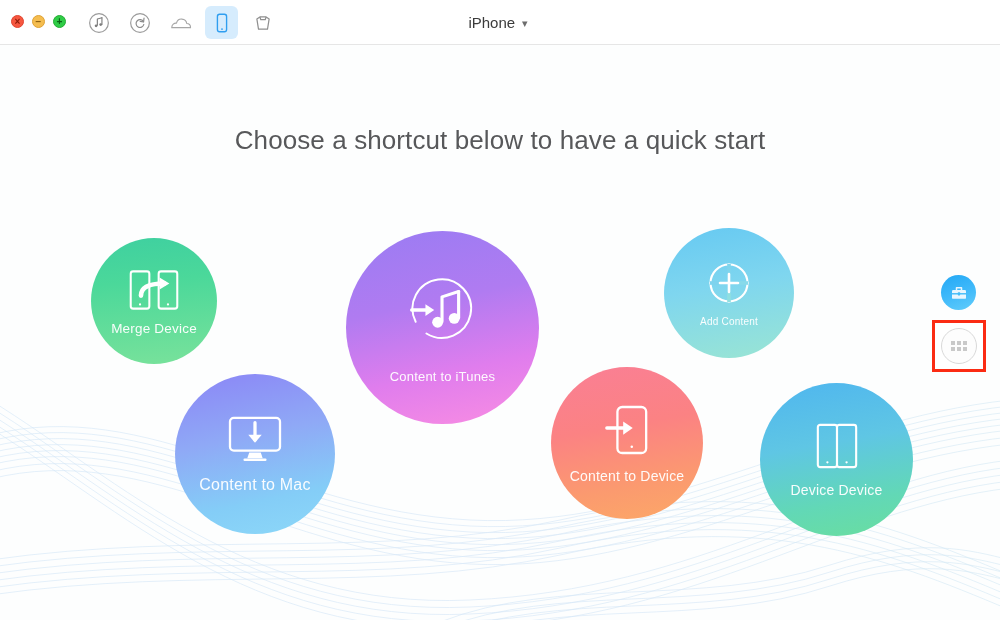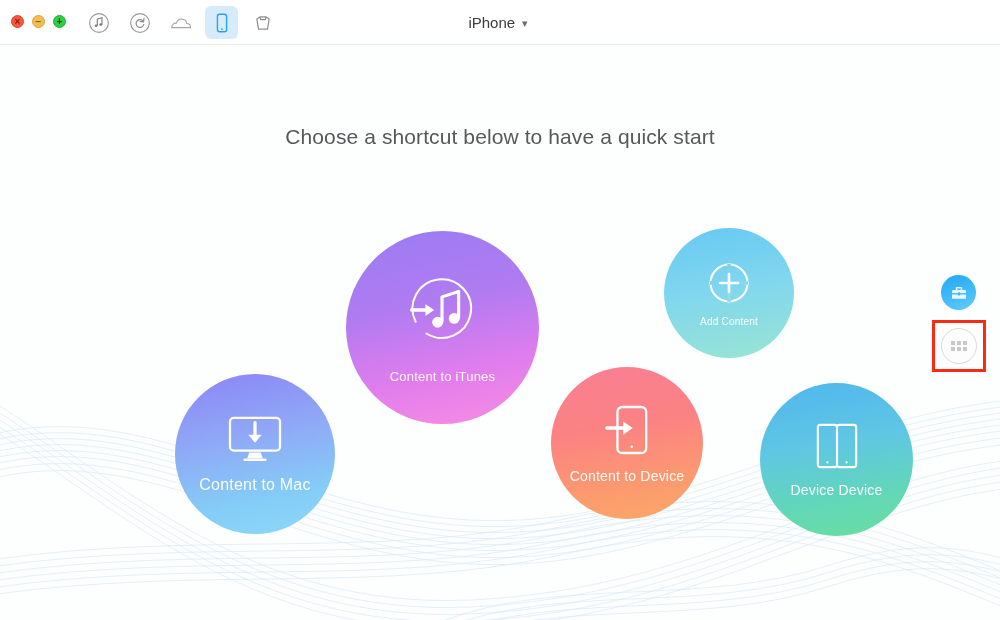--- a/index.html
+++ b/index.html
@@ -86,21 +86,21 @@
     color: #6d6d6d;
     transform: translateY(1px);
   }
 
   
   .headline {
     position: absolute;
     top: 125px; left: 0;
     width: 1000px;
     text-align: center;
-    font-size: 21px;
+    font-size: 26px;
     color: #57585a;
     font-weight: 400;
     letter-spacing: .1px;
     z-index: 12;
   }
 
   
   .waves {
     position: absolute;
     left: 0; bottom: 0;
@@ -319,20 +319,33 @@
     </div>
 
     <div class="win-title">
       <span>iPhone</span>
       <span class="chev">▾</span>
     </div>
   </div>
 
   <div class="headline">Choose a shortcut below to have a quick start</div>
 
+  <div class="bubble" id="b-merge">
+    <div class="glyph">
+      <svg width="54" height="46" viewBox="0 0 58 48">
+        <rect x="4" y="4" width="20" height="40" rx="2.6" ry="2.6" fill="none" stroke="#ffffff" stroke-width="2.2"></rect>
+        <rect x="34" y="4" width="20" height="40" rx="2.6" ry="2.6" fill="none" stroke="#ffffff" stroke-width="2.2"></rect>
+        <circle cx="14" cy="39.5" r="1.2" fill="#ffffff"></circle>
+        <circle cx="44" cy="39.5" r="1.2" fill="#ffffff"></circle>
+        <path d="M15 30 C15 20 26 17 40 17" fill="none" stroke="#ffffff" stroke-width="5" stroke-linecap="round"></path>
+        <path d="M35 10.5 L45.5 17 L35 23.5 Z" fill="#ffffff"></path>
+      </svg>
+    </div>
+    <div class="blabel">Merge Device</div>
+  </div>
 
   <div class="bubble" id="b-itunes">
     <div class="glyph">
       <svg width="82" height="82" viewBox="0 0 84 84">
         <path d="M14 52 A30 30 0 1 1 25 64" fill="none" stroke="#ffffff" stroke-width="2" stroke-linecap="round"></path>
         <path d="M58 21 L41 26.5 L41 51.5" fill="none" stroke="#ffffff" stroke-width="3.2" stroke-linecap="round" stroke-linejoin="round"></path>
         <path d="M58 21 L58 48" fill="none" stroke="#ffffff" stroke-width="3.2" stroke-linecap="round"></path>
         <circle cx="36.5" cy="52.5" r="5.6" fill="#ffffff"></circle>
         <circle cx="53.5" cy="48.5" r="5.6" fill="#ffffff"></circle>
         <path d="M10 40 L27 40" fill="none" stroke="#ffffff" stroke-width="3.6" stroke-linecap="round"></path>

